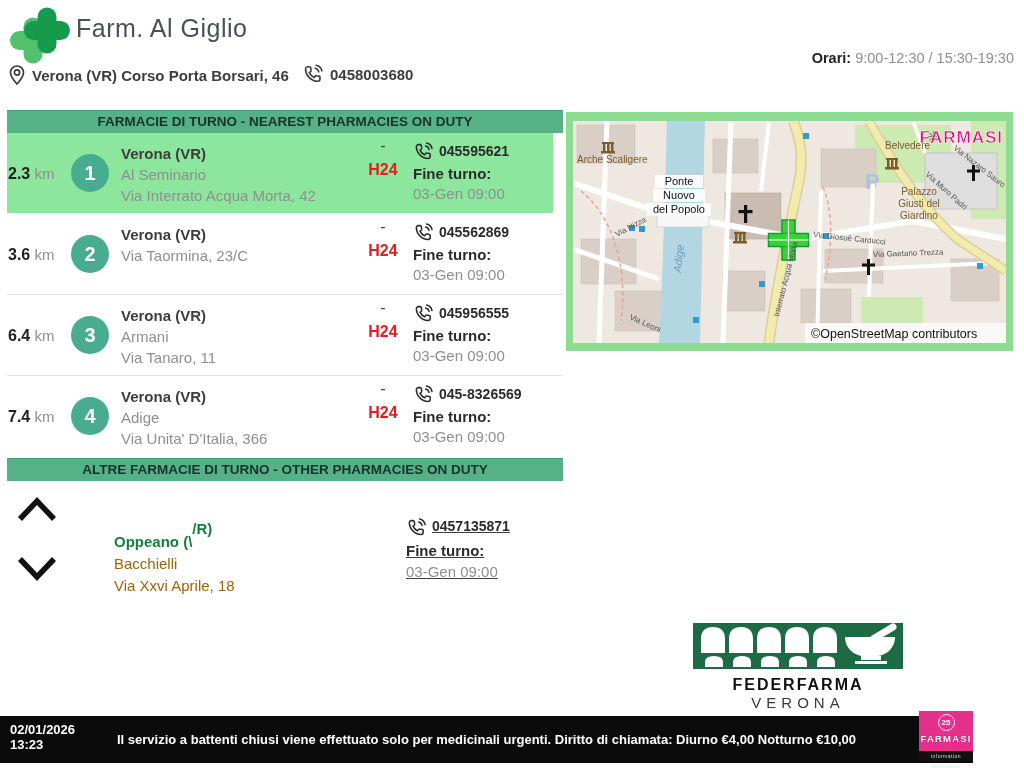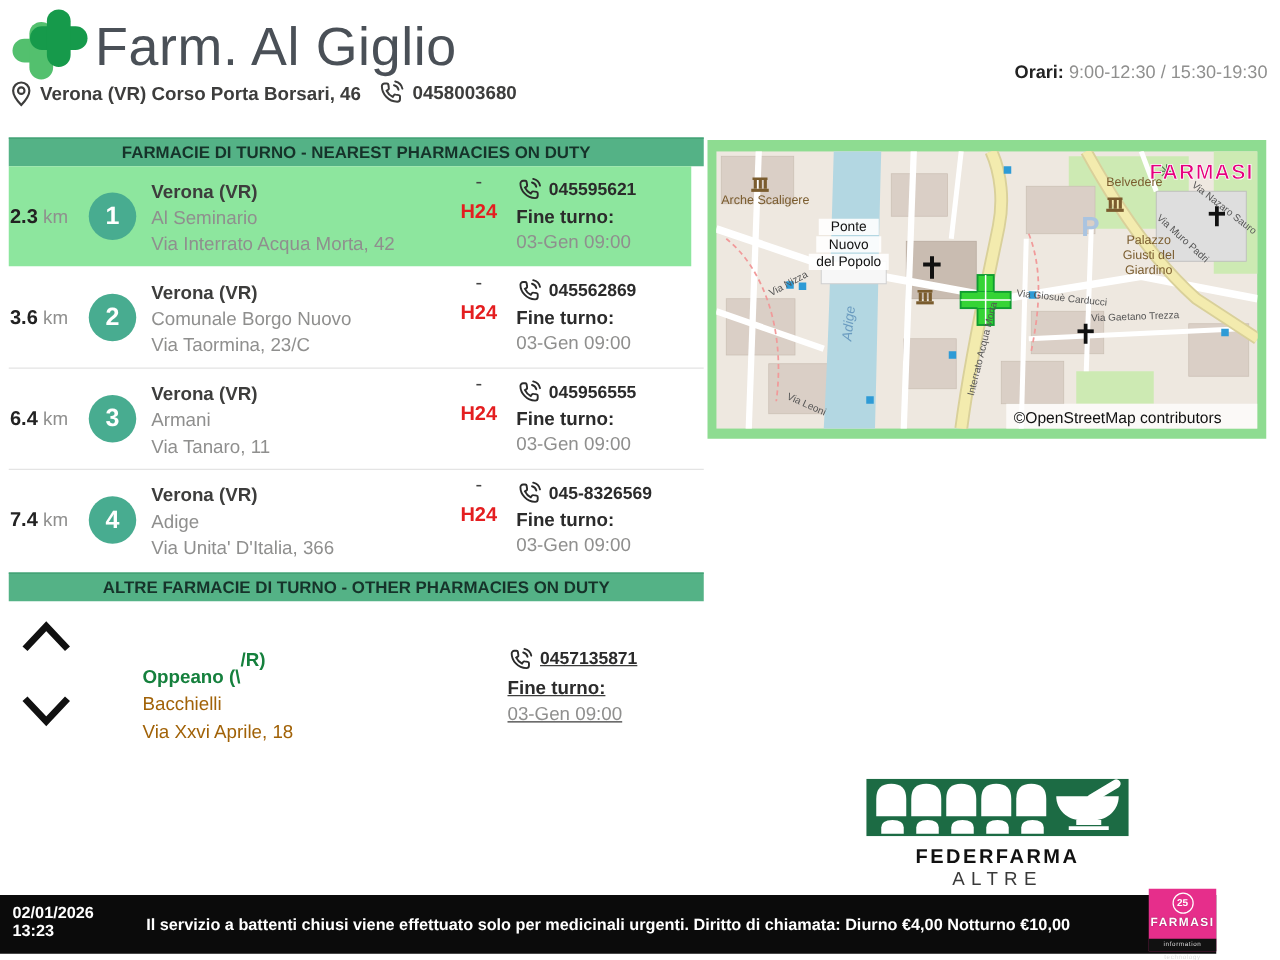--- a/index.html
+++ b/index.html
@@ -2,21 +2,21 @@
 <html><head>
 <meta charset="utf-8">
 <style>
   * { margin:0; padding:0; box-sizing:border-box; }
   html,body { width:1024px; height:768px; background:#fff; overflow:hidden; }
   body { font-family:"Liberation Sans", sans-serif; color:#3d3d3c; }
   #screen { position:relative; width:1024px; height:768px; background:#fff; }
 
   
   .logo-cross { position:absolute; left:8px; top:5px; }
-  .page-title { position:absolute; left:76px; top:14px; font-size:43px; font-weight:400;
+  .page-title { position:absolute; left:76px; top:14px; font-size:25px; font-weight:400;
                 color:#4a5057; letter-spacing:.5px; }
   .addr-row { position:absolute; left:6px; top:64px; display:flex; align-items:center; }
   .addr-icon { width:22px; height:22px; margin-right:4px; }
   .addr-text { font-size:15px; font-weight:700; color:#3d3d3c; }
   .hdr-phone { position:absolute; left:302px; top:63px; display:flex; align-items:center; }
   .hdr-phone .ph-icon { width:22px; height:22px; margin-right:6px; }
   .hdr-phone .ph-num { font-size:15px; font-weight:700; color:#3d3d3c; }
   .hours-box { position:absolute; right:10px; top:46px; text-align:right; font-size:14.5px; line-height:25px; }
   .hours-box b { color:#222; }
   .hours-box span.val { color:#8f8f8e; }
@@ -147,21 +147,20 @@
       <div class="fine-label">Fine turno:</div>
       <div class="fine-value">03-Gen 09:00</div>
     </div>
   </div>
 
   <div class="row" style="top:214px">
     <div class="dist"><b>3.6</b><span> km</span></div>
     <div class="badge">2</div>
     <div class="info">
       <div class="city">Verona (VR)</div>
-      <div class="sub">Comunale Borgo Nuovo</div>
       <div class="sub">Via Taormina, 23/C</div>
     </div>
     <div class="dashcol">
       <div class="dash">-</div>
       <div class="h24">H24</div>
     </div>
     <div class="ph-block">
       <div class="ph-line">
           <svg viewBox="0 0 22 22" fill="none" stroke="#2b2b2b" stroke-width="1.6" stroke-linecap="round">
             <path d="M3.5 6c0-1.2 1-2.2 2.2-2.2h1.9c.6 0 1 .4 1.1 1l.4 2.6c.1.5-.1 1-.5 1.3l-1.3.9c1 2.2 2.7 3.9 4.9 4.9l.9-1.3c.3-.4.8-.6 1.3-.5l2.6.4c.6.1 1 .5 1 1.1v1.9c0 1.2-1 2.2-2.2 2.2C8.7 18.3 3.5 12 3.5 6z"></path>
@@ -398,21 +397,21 @@
         <path d="M68,44 L68,39 Q68,33 77,33 Q86,33 86,39 L86,44 Z"></path>
         <path d="M96,44 L96,39 Q96,33 105,33 Q114,33 114,39 L114,44 Z"></path>
         <path d="M124,44 L124,39 Q124,33 133,33 Q142,33 142,39 L142,44 Z"></path>
         <path d="M152,14 h50 c0,11 -9,19 -19,19 h-12 c-10,0 -19,-8 -19,-19 z"></path>
         <rect x="168" y="33" width="20" height="4"></rect>
         <rect x="162" y="38" width="32" height="3"></rect>
         <line x1="200" y1="4" x2="180" y2="16" stroke="#ffffff" stroke-width="7" stroke-linecap="round"></line>
       </g>
     </svg>
     <div class="cap1">FEDERFARMA</div>
-    <div class="cap2">ALTRE</div>
+    <div class="cap2">VERONA</div>
   </div>
 
   <div class="footer-bar">
     <div class="f-date">
       <div>02/01/2026</div>
       <div>13:23</div>
     </div>
     <div class="f-msg">Il servizio a battenti chiusi viene effettuato solo per medicinali urgenti. Diritto di chiamata: Diurno €4,00 Notturno €10,00</div>
   </div>
   <div class="farmasi-logo">

